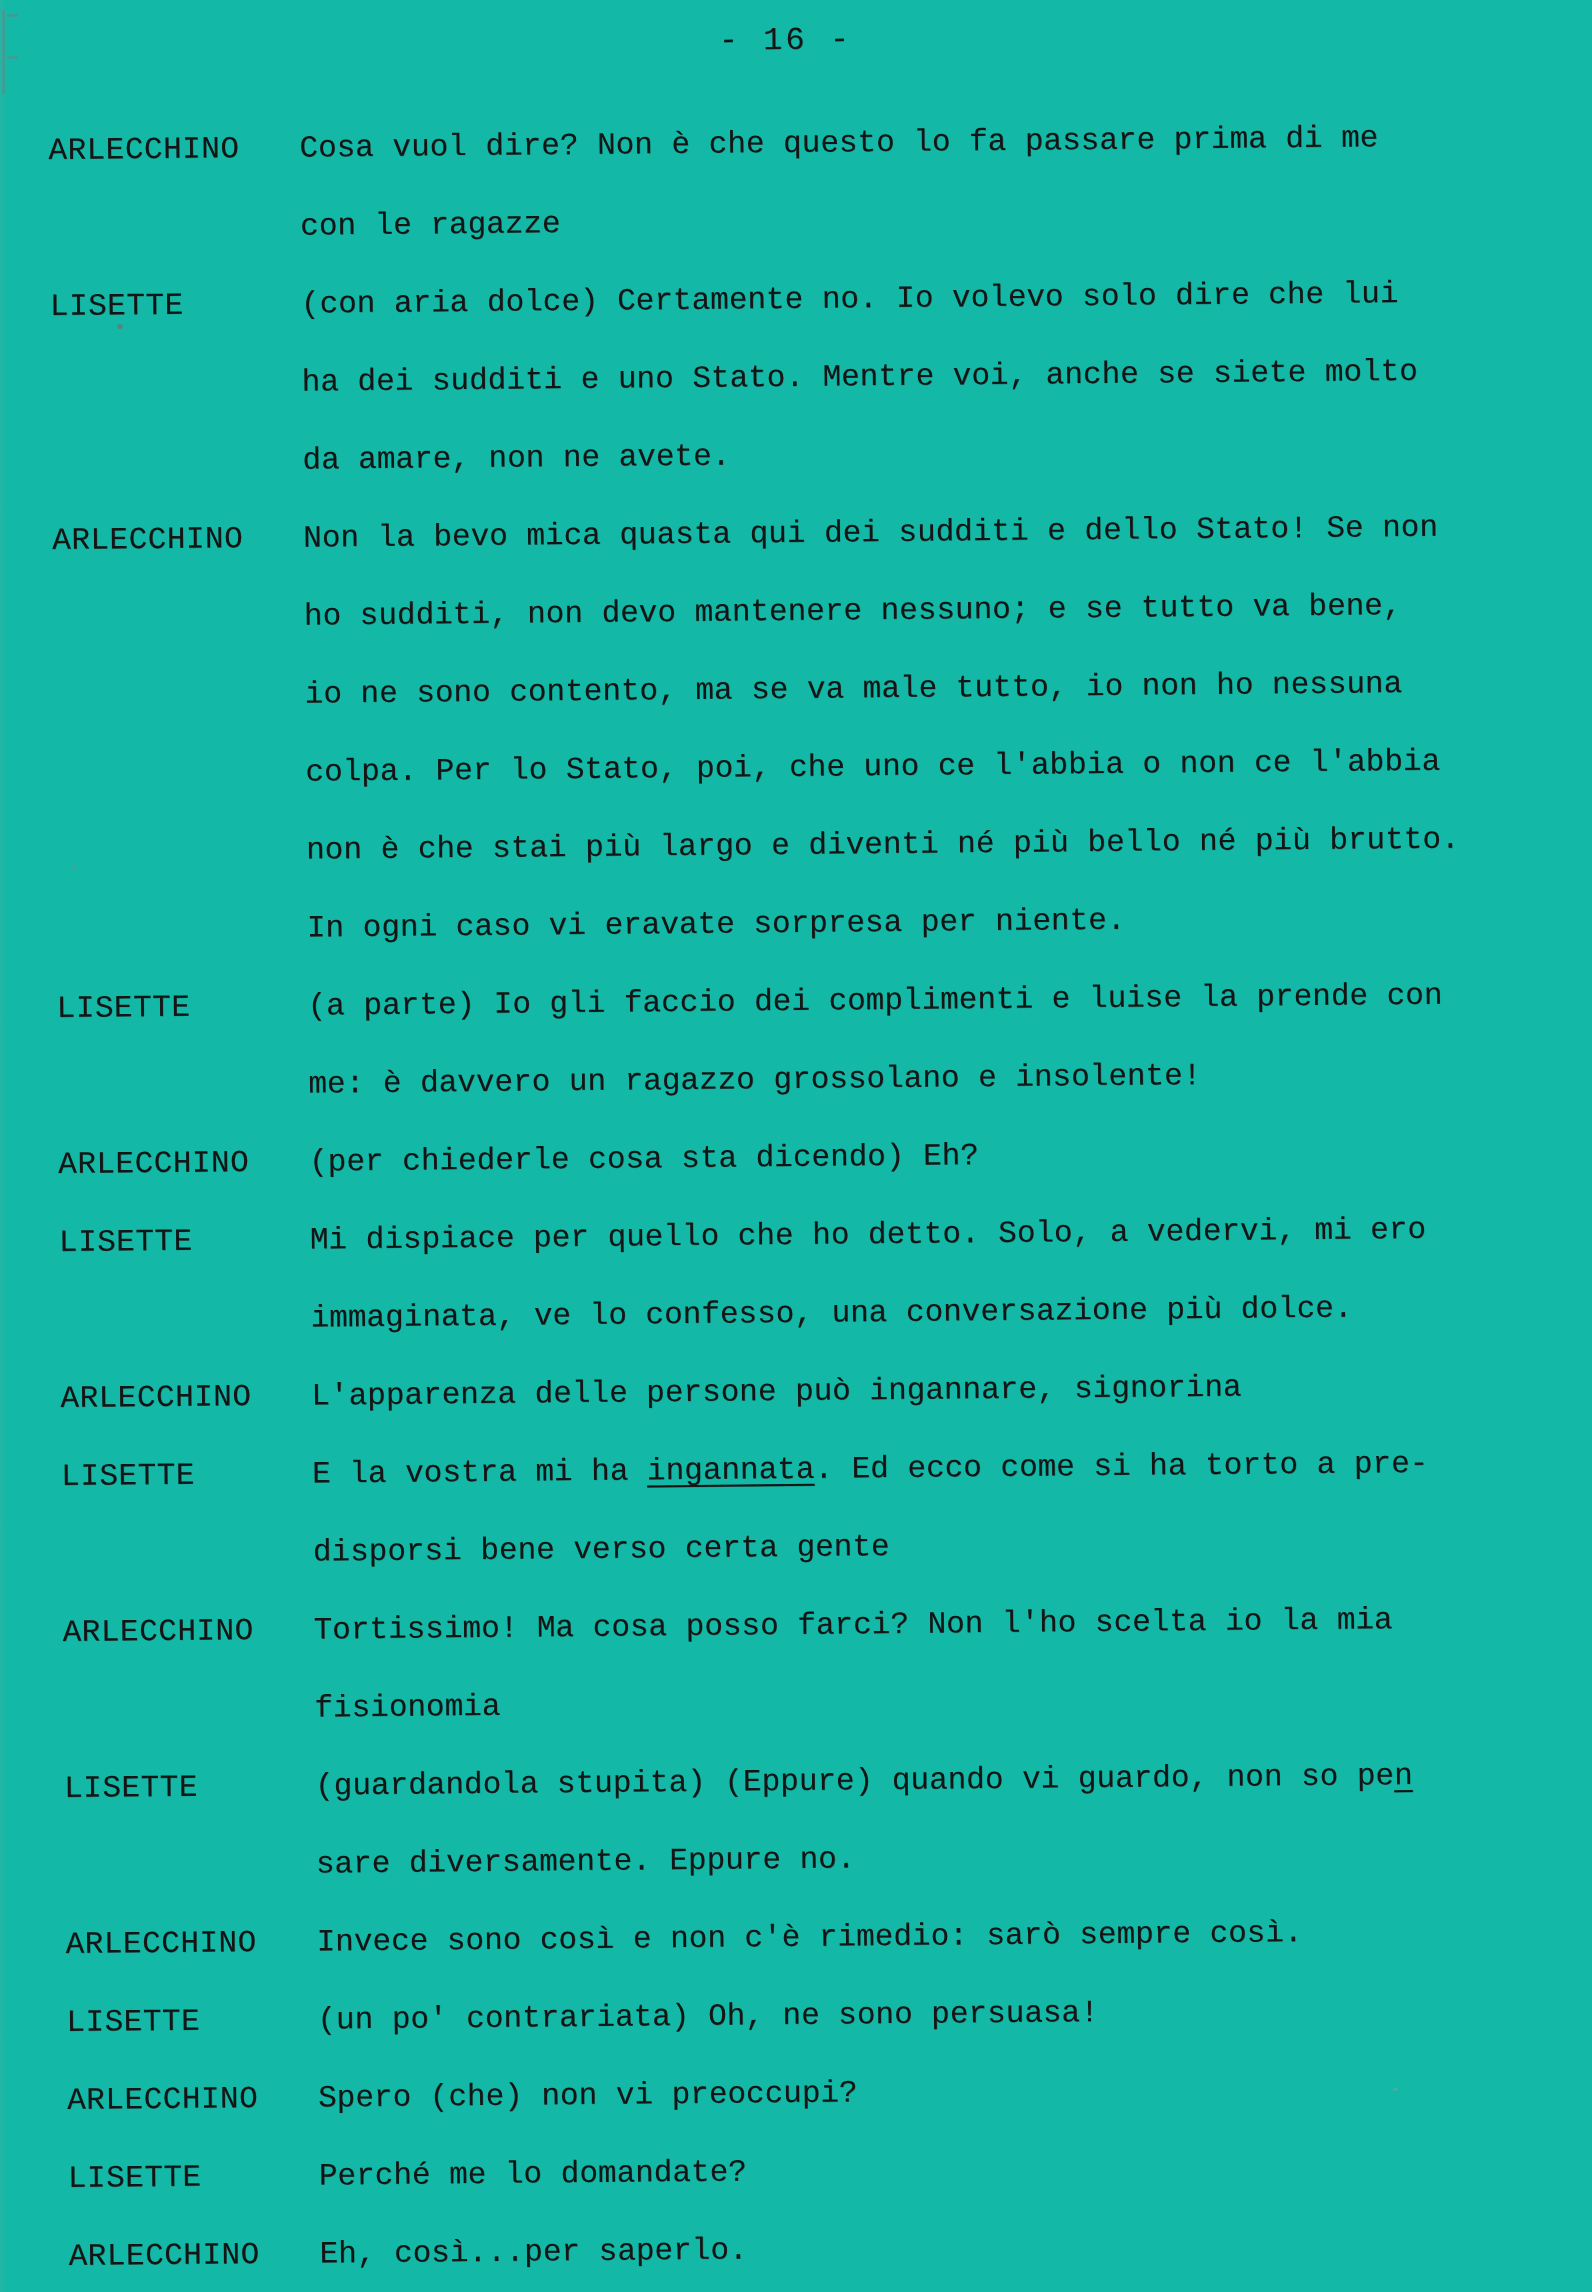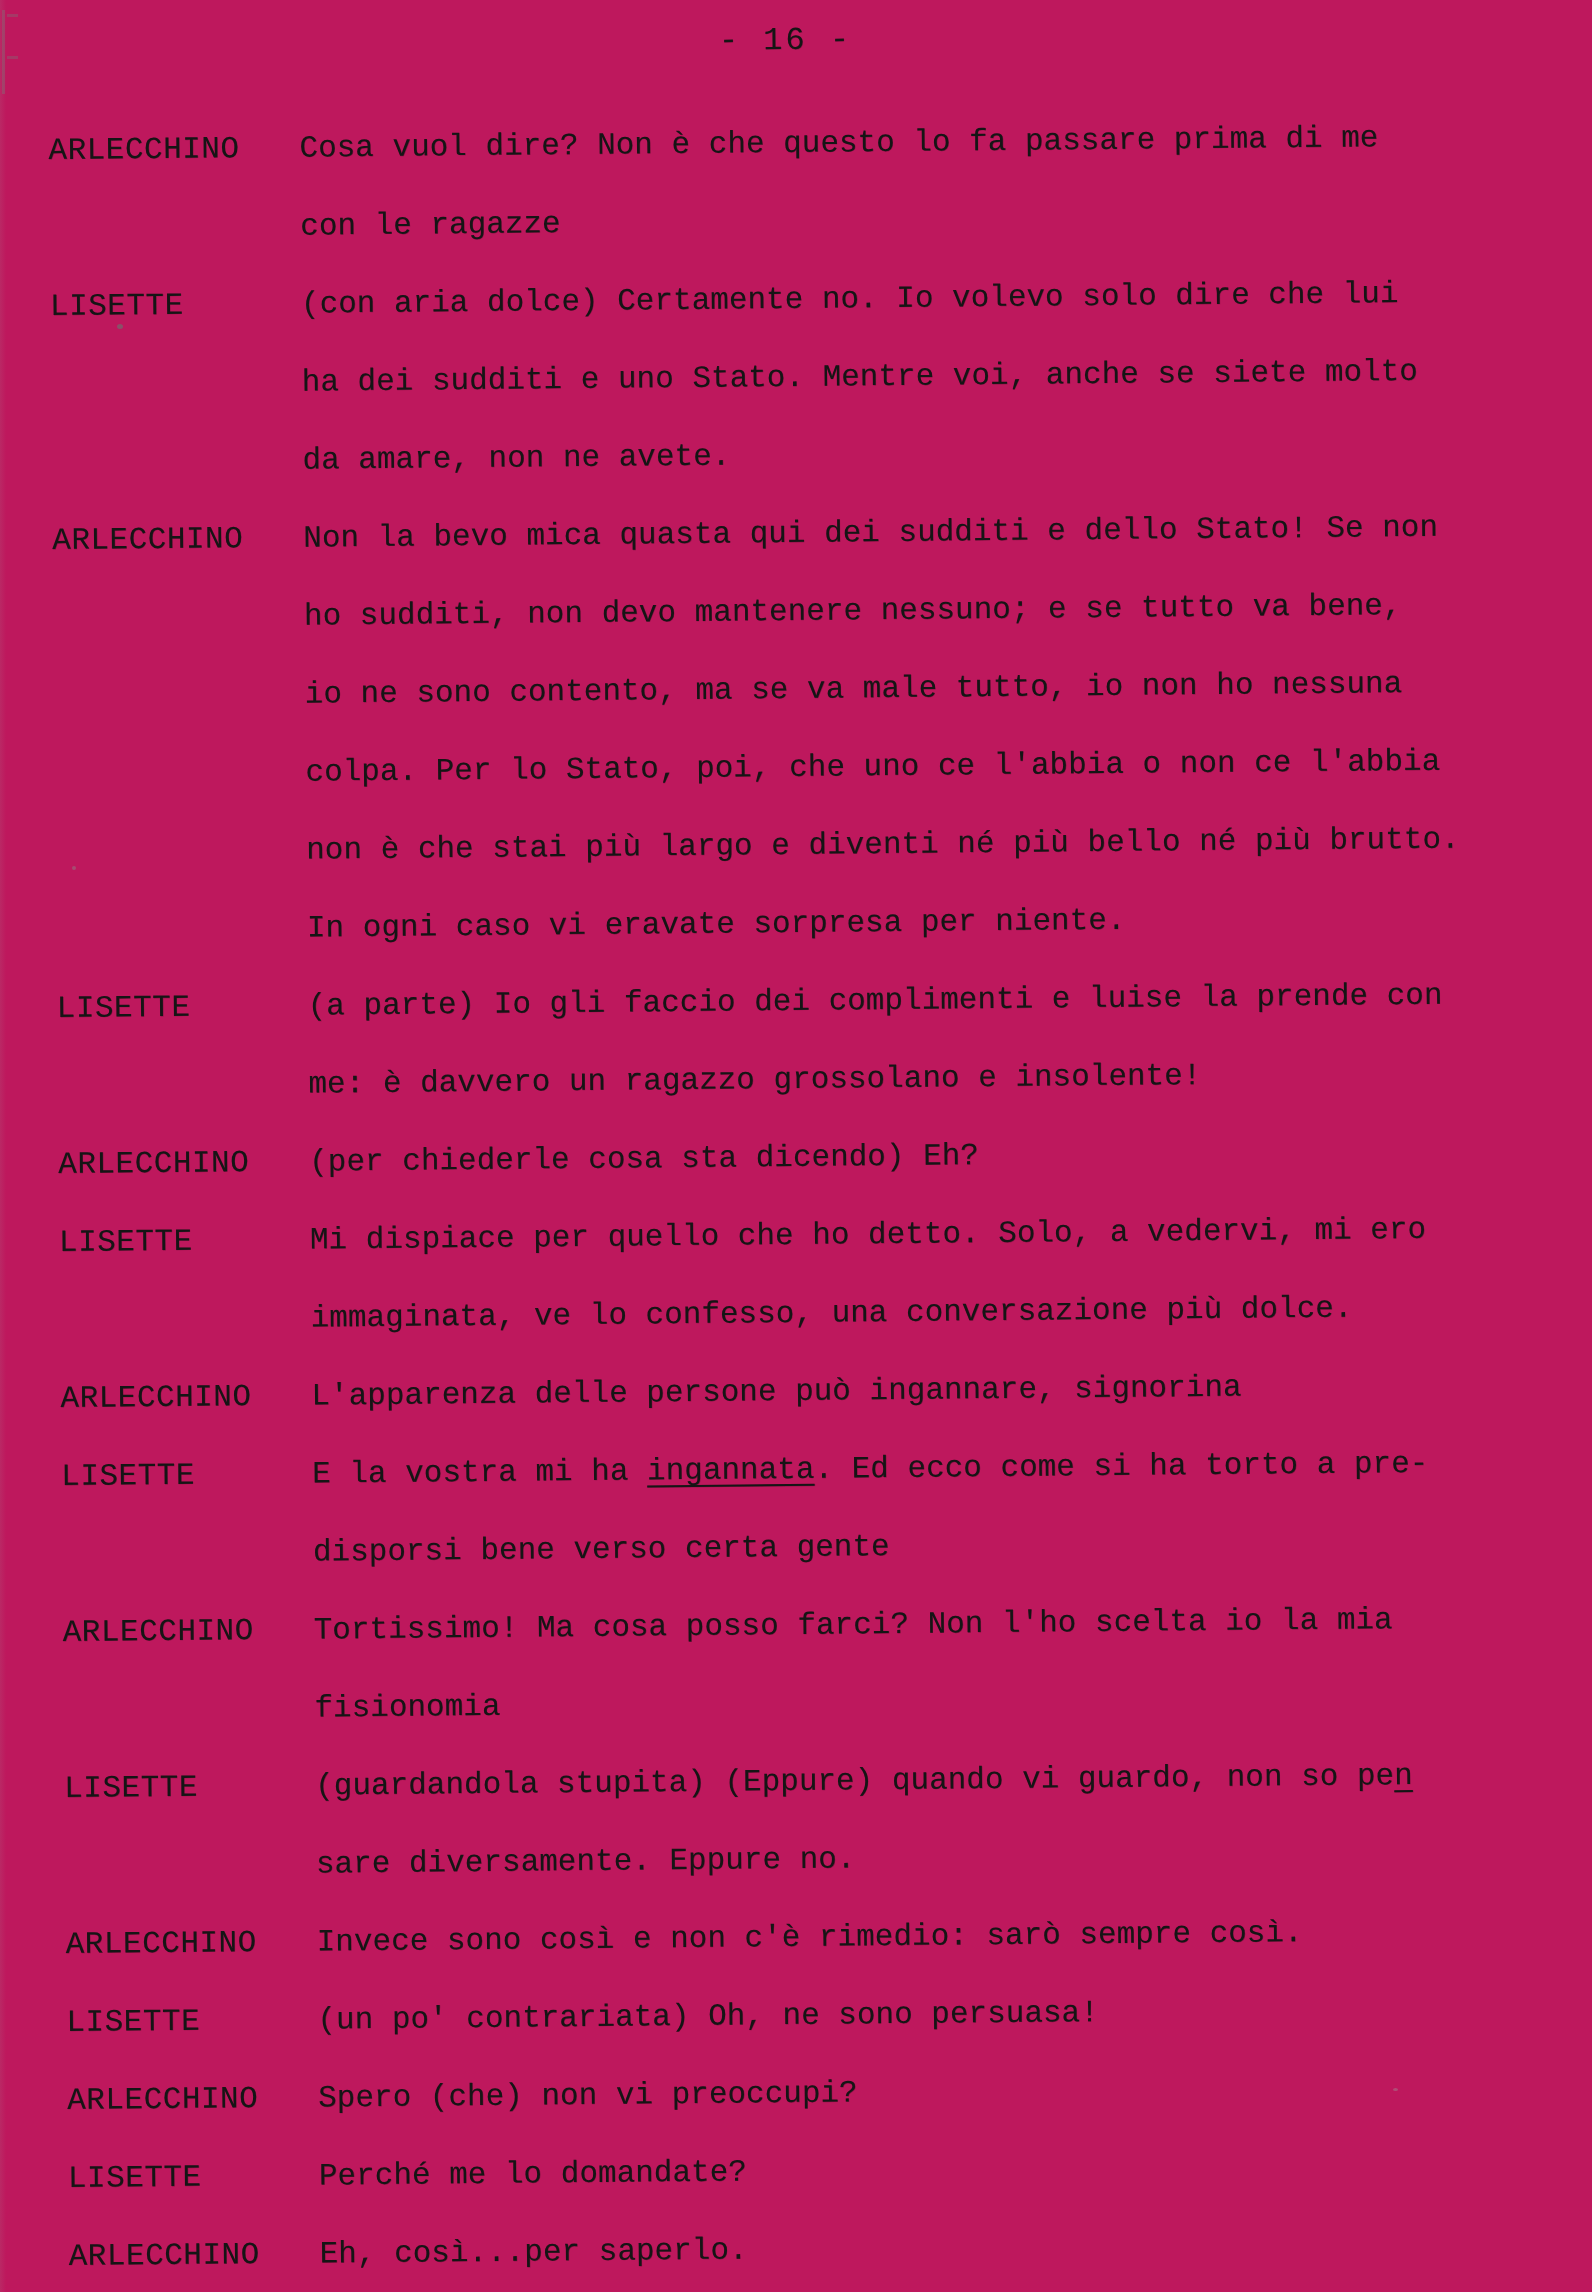--- a/index.html
+++ b/index.html
@@ -11,21 +11,21 @@
     width: 1592px;
     height: 2292px;
     overflow: hidden;
     font-family: "Liberation Mono", "DejaVu Sans Mono", monospace;
     color: #151515;
   }
   .sheet {
     position: relative;
     width: 1592px;
     height: 2292px;
-    background: #be185d;
+    background: #14b8a6;
   }
   .content {
     position: absolute;
     inset: 0;
     padding-top: 26px;
     transform: rotate(-0.55deg);
     transform-origin: 60px 1144px;
     text-shadow: 0.4px 0.4px 0 rgba(15,15,15,0.35);
   }
   .page-number {

